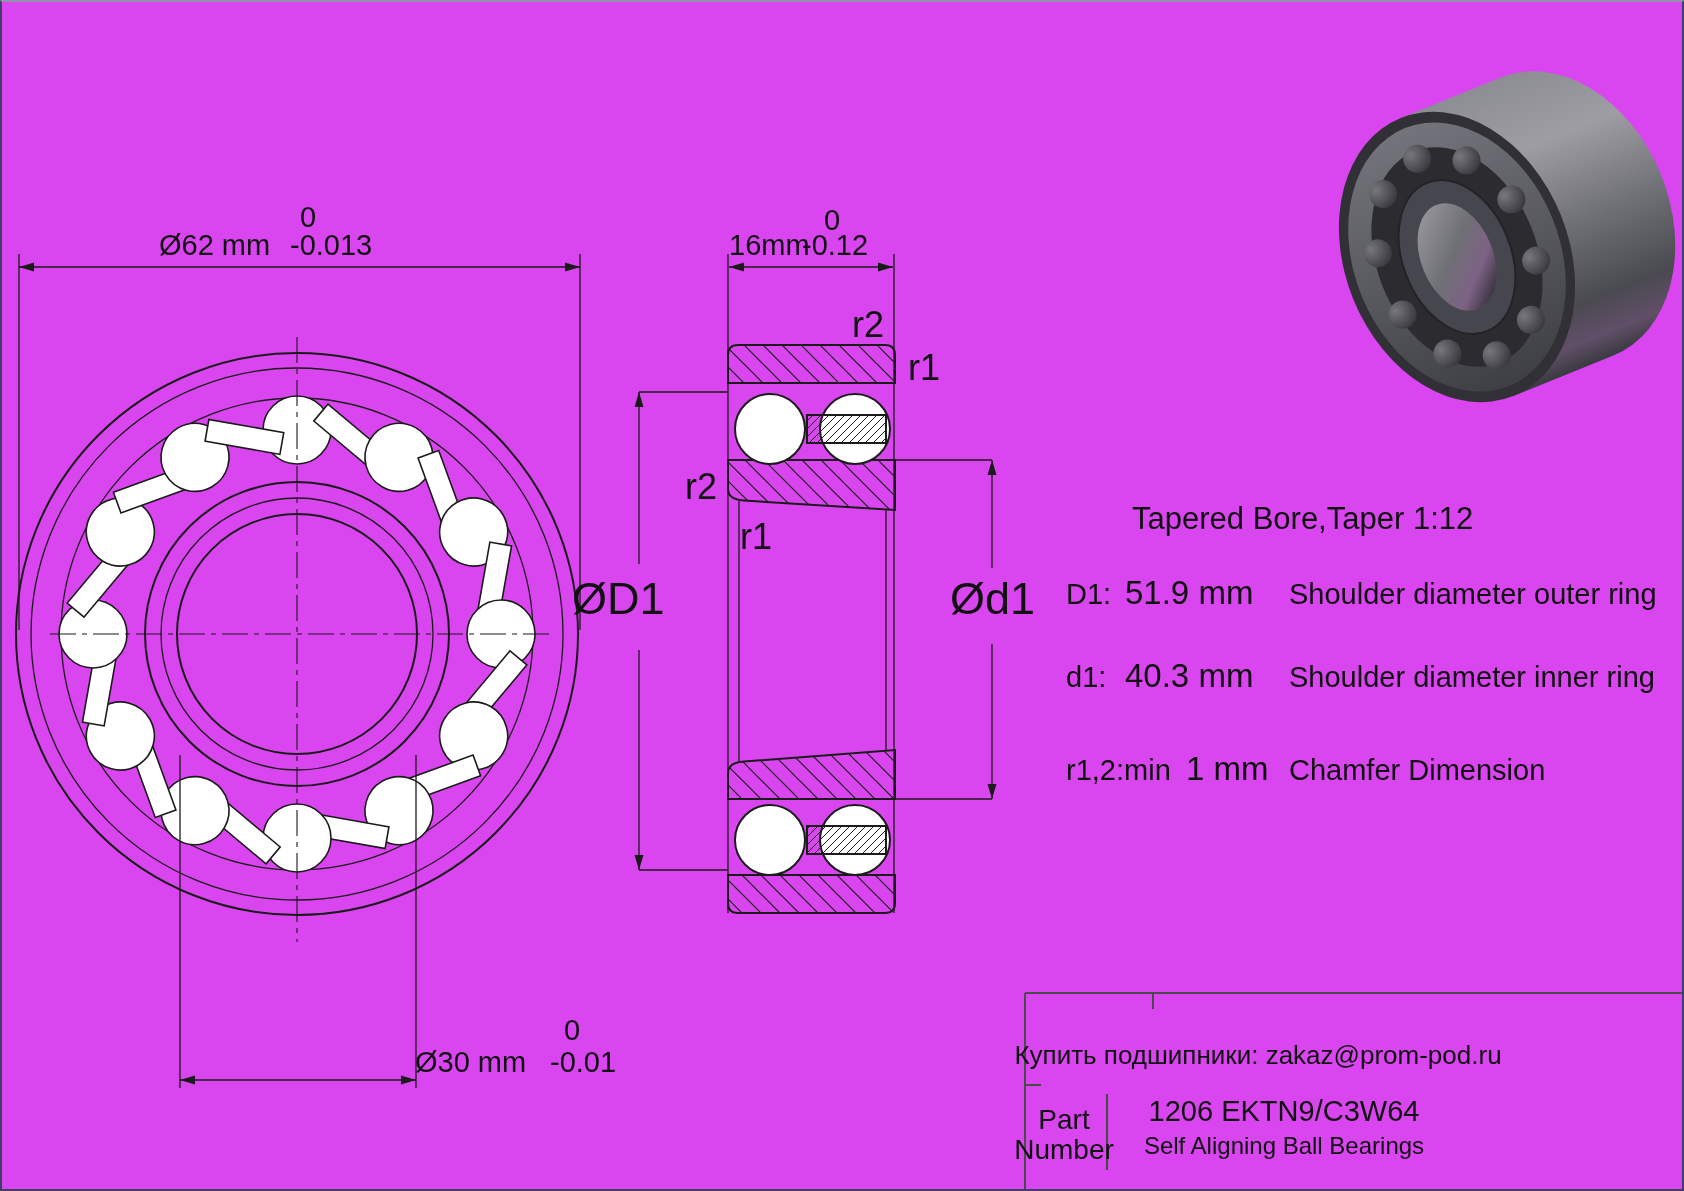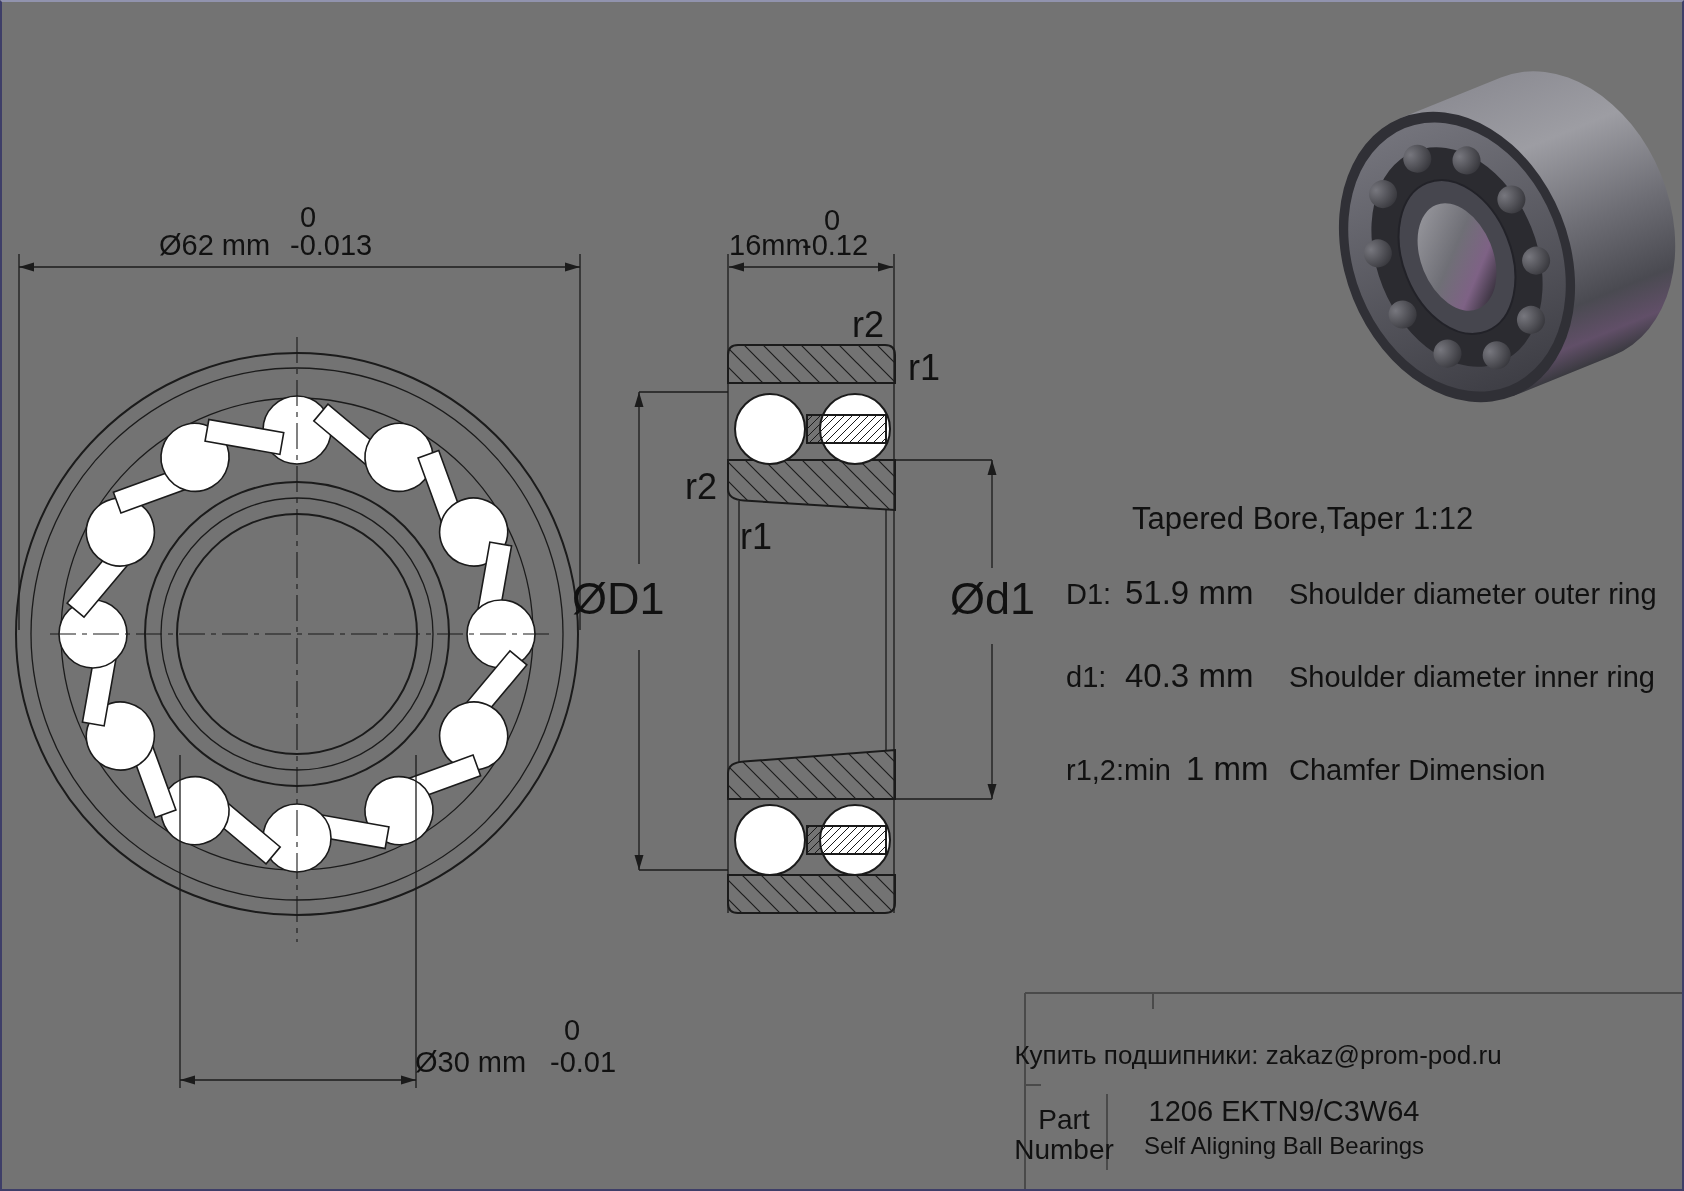--- a/index.html
+++ b/index.html
@@ -1,19 +1,19 @@
 <!DOCTYPE html>
 <html><head>
 <meta charset="utf-8">
 <style>
   html,body{margin:0;padding:0;background:#8d8fa8;}
   .sheet{
     position:relative;
     width:1684px;height:1191px;
-    background:#737373;
+    background:#d946ef;
     box-sizing:border-box;
     border:2px solid #3e3e68;
     border-top-color:#9193ae;
     box-shadow:0 2px 0 #9193ae;
     overflow:hidden;
     font-family:"Liberation Sans", sans-serif;
   }
   svg{position:absolute;left:0;top:0;}
   svg text{font-family:"Liberation Sans", sans-serif;fill:#111;}
   .t-dim{font-size:29px;}

